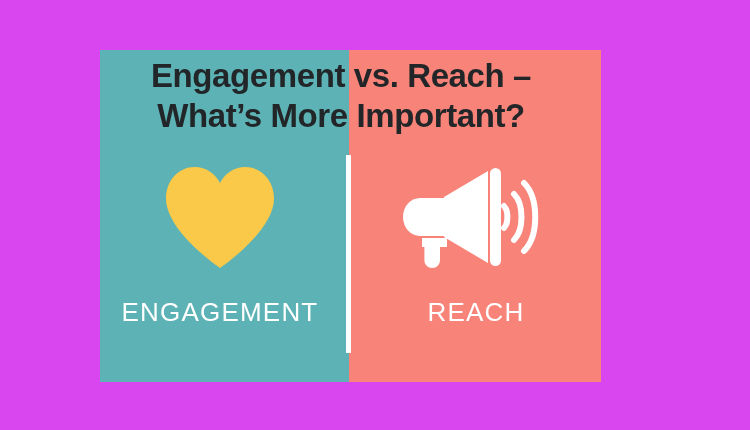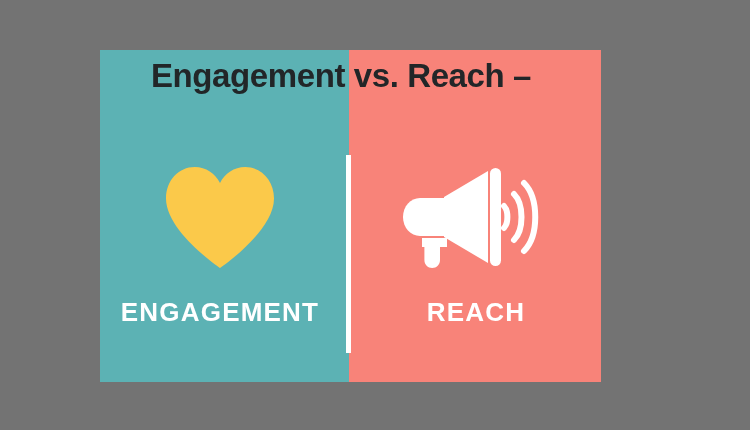--- a/index.html
+++ b/index.html
@@ -11,21 +11,21 @@
     height: 430px;
     background: #ffffff;
     font-family: "Liberation Sans", sans-serif;
     overflow: hidden;
   }
 
   #infographic {
     position: relative;
     width: 750px;
     height: 430px;
-    background: #737373;
+    background: #d946ef;
   }
 
   
   .panel {
     position: absolute;
     top: 50px;
     height: 332px;
   }
 
   #panel-engagement {
@@ -92,21 +92,21 @@
     width: 100%;
     height: 100%;
   }
 
   
   .caption {
     position: absolute;
     top: 297px;
     color: #FFFFFF;
     font-family: "Liberation Sans", sans-serif;
-    font-weight: bold;
+    font-weight: normal;
     font-size: 26px;
     letter-spacing: 1.2px;
     line-height: 30px;
     text-align: center;
     z-index: 5;
     white-space: nowrap;
   }
   #caption-engagement {
     left: 110px;
     width: 220px;
@@ -122,20 +122,21 @@
 <div id="infographic">
 
   <div class="panel" id="panel-engagement"></div>
 
   <div class="panel" id="panel-reach"></div>
 
   <div id="panel-divider"></div>
 
   <div id="headline">
     <span class="hl-line">Engagement vs. Reach –</span>
+    <span class="hl-line">What’s More Important?</span>
   </div>
 
   <div class="icon-wrap" id="heart-icon-wrap">
     <svg viewBox="0 0 120 104" xmlns="http://www.w3.org/2000/svg" aria-hidden="true">
       <path d="M60 103 C60 103 6 66.5 6 33.5 C6 15.5 18.6 2 34.8 2 C46 2 55.2 8.4 60 18 C64.8 8.4 74 2 85.2 2 C101.4 2 114 15.5 114 33.5 C114 66.5 60 103 60 103 Z" fill="#FBC94A"></path>
     </svg>
   </div>
 
   <div class="icon-wrap" id="megaphone-icon-wrap">
     <svg viewBox="0 0 140 104" xmlns="http://www.w3.org/2000/svg" aria-hidden="true">

